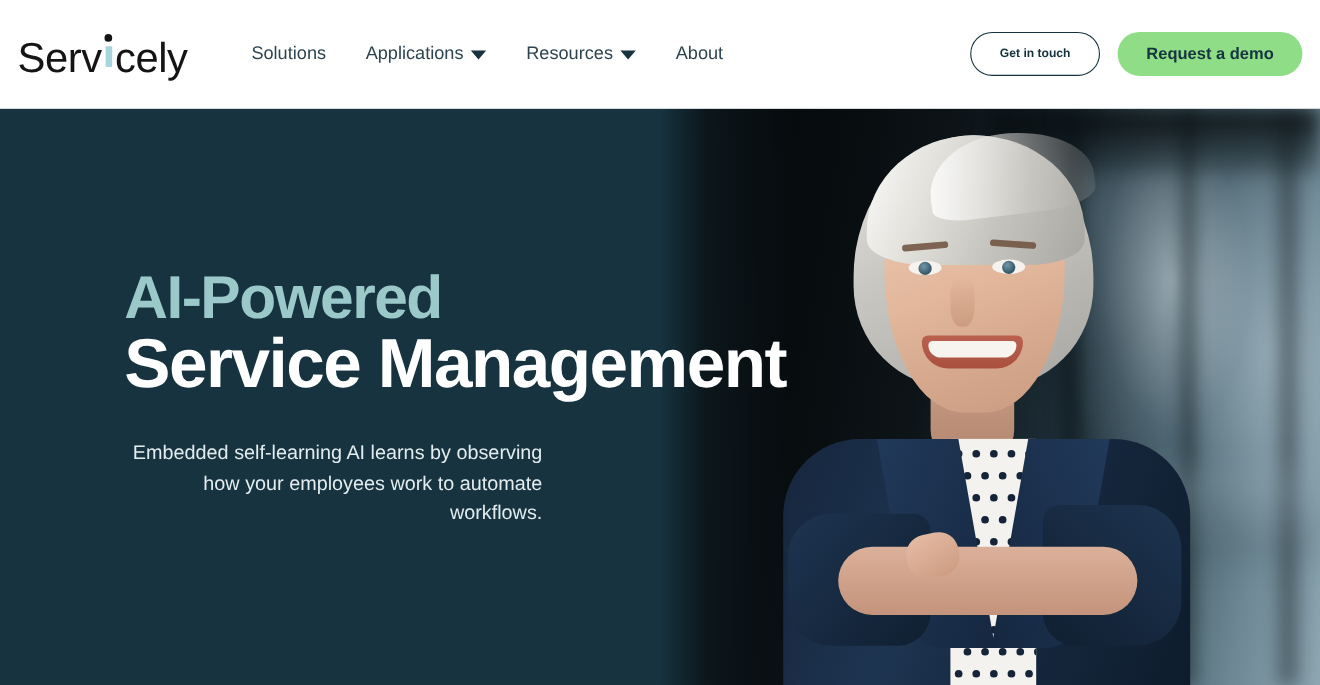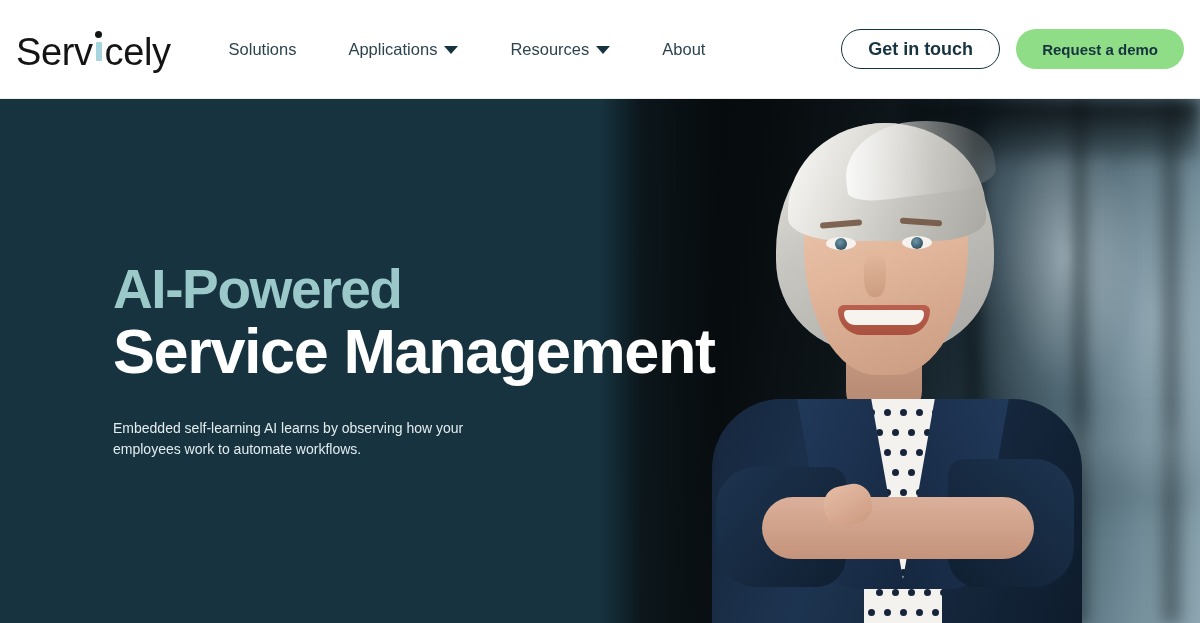--- a/index.html
+++ b/index.html
@@ -39,21 +39,21 @@
     background:#a7d4dd; border-radius:1px;
   }
   .logo .i-dot{
     position:absolute; left:2.5px; bottom:27px;
     width:7px; height:7px;
     background:#141414; border-radius:50%;
   }
 
   .nav{
     display:flex; align-items:center;
-    margin-left:40px; gap:16px;
+    margin-left:40px; gap:0;
   }
   .nav-item{
     display:flex; align-items:center; gap:7px;
     padding:0 18px;
     font-size:16.5px; font-weight:400;
     color:#2d4450;
     white-space:nowrap;
     cursor:pointer;
   }
   .caret{
@@ -66,21 +66,21 @@
   }
 
   .header-actions{
     margin-left:auto; margin-right:16px;
     display:flex; align-items:center; gap:16px;
   }
   .btn-outline{
     height:40px; padding:0 26px;
     border:1.6px solid #16333f; border-radius:999px;
     background:#ffffff; color:#16333f;
-    font-size:18px; font-weight:700;
+    font-size:11px; font-weight:700;
     font-family:"Liberation Sans", sans-serif;
     display:flex; align-items:center; justify-content:center;
     cursor:pointer; white-space:nowrap;
   }
   .btn-green{
     height:40px; padding:0 26px;
     border:none; border-radius:999px;
     background:#8fdd86; color:#16333f;
     font-size:15px; font-weight:700;
     font-family:"Liberation Sans", sans-serif;
@@ -275,23 +275,24 @@
   }
   .h-line2{
     font-size:63px; line-height:1.04;
     font-weight:700; letter-spacing:-1.4px;
     color:#ffffff;
     white-space:nowrap;
     position:relative; z-index:3;
   }
   .hero-sub{
     margin-top:34px;
-    font-size:14px; line-height:1.52;
+    font-size:18px; line-height:1.52;
     color:#e3ecee; font-weight:400;
     max-width:380px;
+    text-align:right;
   }
   .btn-teal{
     margin-top:45px;
     width:152px; height:41px;
     border:none; border-radius:999px;
     background:#9ed4d9; color:#16333f;
     font-size:15.5px; font-weight:700;
     font-family:"Liberation Sans", sans-serif;
     display:flex; align-items:center; justify-content:center;
     cursor:pointer;

